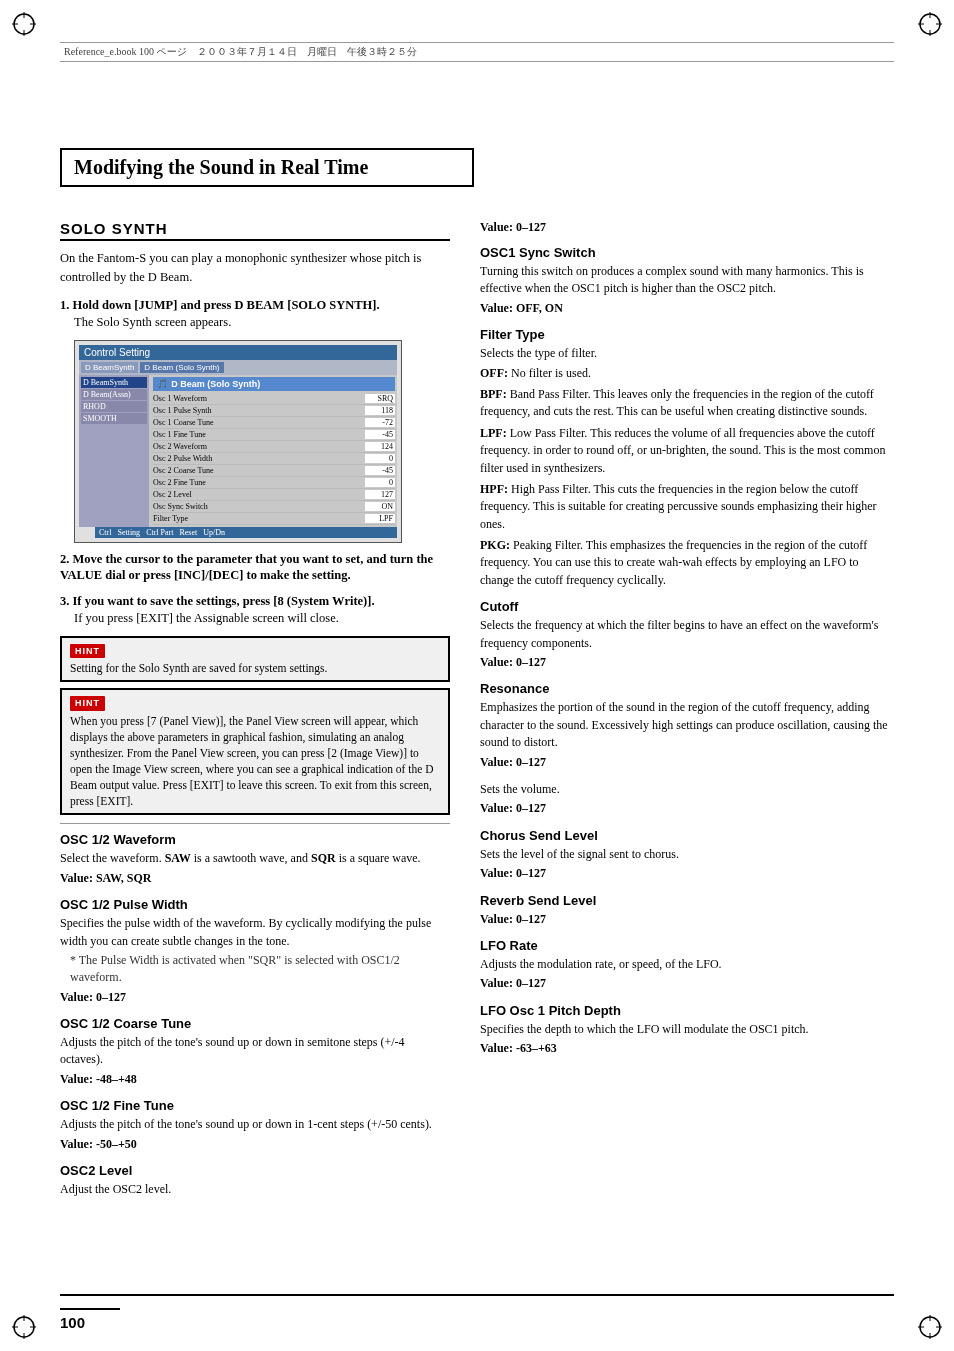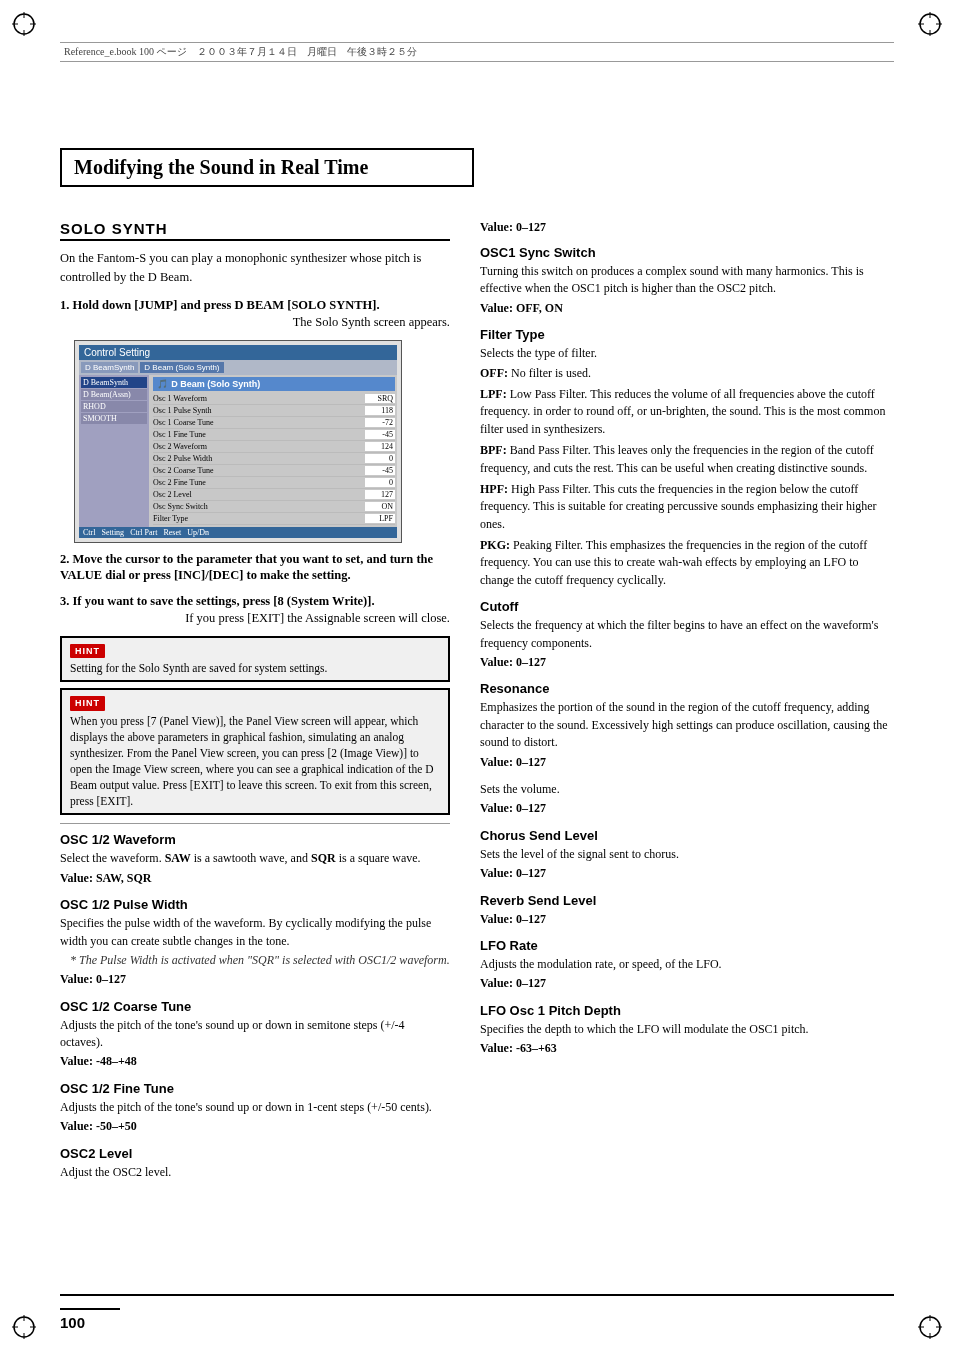--- a/index.html
+++ b/index.html
@@ -103,21 +103,20 @@
     }
     .step-text {
       font-size: 12.5px;
       font-weight: bold;
       display: inline;
     }
     .step-desc {
       font-size: 12.5px;
       margin-top: 2px;
       margin-left: 14px;
-      text-align: right;
     }
 
     
     .screenshot-box {
       border: 1px solid #555;
       background: #e0e0e0;
       margin: 8px 14px 8px 14px;
       padding: 4px;
       width: 328px;
     }
@@ -186,20 +185,21 @@
       padding: 0 2px;
       font-size: 8px;
     }
     .ss-bottom-bar {
       background: #336699;
       color: #fff;
       font-size: 8px;
       padding: 1px 4px;
       display: flex;
       gap: 6px;
+      margin-left: 16px;
     }
 
     .hint-box {
       border: 2px solid #000;
       background: #f0f0f0;
       padding: 4px 8px;
       margin: 6px 0 6px 0;
       font-size: 11.5px;
       line-height: 1.4;
     }
@@ -229,21 +229,20 @@
       font-size: 12px;
       line-height: 1.45;
       margin-bottom: 2px;
     }
     .value-line {
       font-size: 12px;
       font-weight: bold;
     }
     .footnote {
       font-size: 11px;
-      font-style: italic;
       margin: 2px 0 2px 10px;
       color: #333;
     }
 
     .page-number-area {
       position: absolute;
       bottom: 20px;
       left: 60px;
       font-size: 15px;
       font-weight: bold;
@@ -455,22 +454,22 @@
       <div class="sub-section">
         <h3>OSC1 Sync Switch</h3>
         <p>Turning this switch on produces a complex sound with many harmonics. This is effective when the OSC1 pitch is higher than the OSC2 pitch.</p>
         <p class="value-line"><strong>Value:</strong> OFF, ON</p>
       </div>
 
       <div class="sub-section">
         <h3>Filter Type</h3>
         <p>Selects the type of filter.</p>
         <p><strong>OFF:</strong>  No filter is used.</p>
+        <p style="margin-top:4px;"><strong>BPF:</strong>  Band Pass Filter. This leaves only the frequencies in the region of the cutoff frequency, and cuts the rest. This can be useful when creating distinctive sounds.</p>
         <p style="margin-top:4px;"><strong>LPF:</strong>  Low Pass Filter. This reduces the volume of all frequencies above the cutoff frequency. in order to round off, or un-brighten, the sound. This is the most common filter used in synthesizers.</p>
-        <p style="margin-top:4px;"><strong>BPF:</strong>  Band Pass Filter. This leaves only the frequencies in the region of the cutoff frequency, and cuts the rest. This can be useful when creating distinctive sounds.</p>
         <p style="margin-top:4px;"><strong>HPF:</strong>  High Pass Filter. This cuts the frequencies in the region below the cutoff frequency. This is suitable for creating percussive sounds emphasizing their higher ones.</p>
         <p style="margin-top:4px;"><strong>PKG:</strong>  Peaking Filter. This emphasizes the frequencies in the region of the cutoff frequency. You can use this to create wah-wah effects by employing an LFO to change the cutoff frequency cyclically.</p>
       </div>
 
       <div class="sub-section">
         <h3>Cutoff</h3>
         <p>Selects the frequency at which the filter begins to have an effect on the waveform's frequency components.</p>
         <p class="value-line"><strong>Value:</strong> 0–127</p>
       </div>
 

